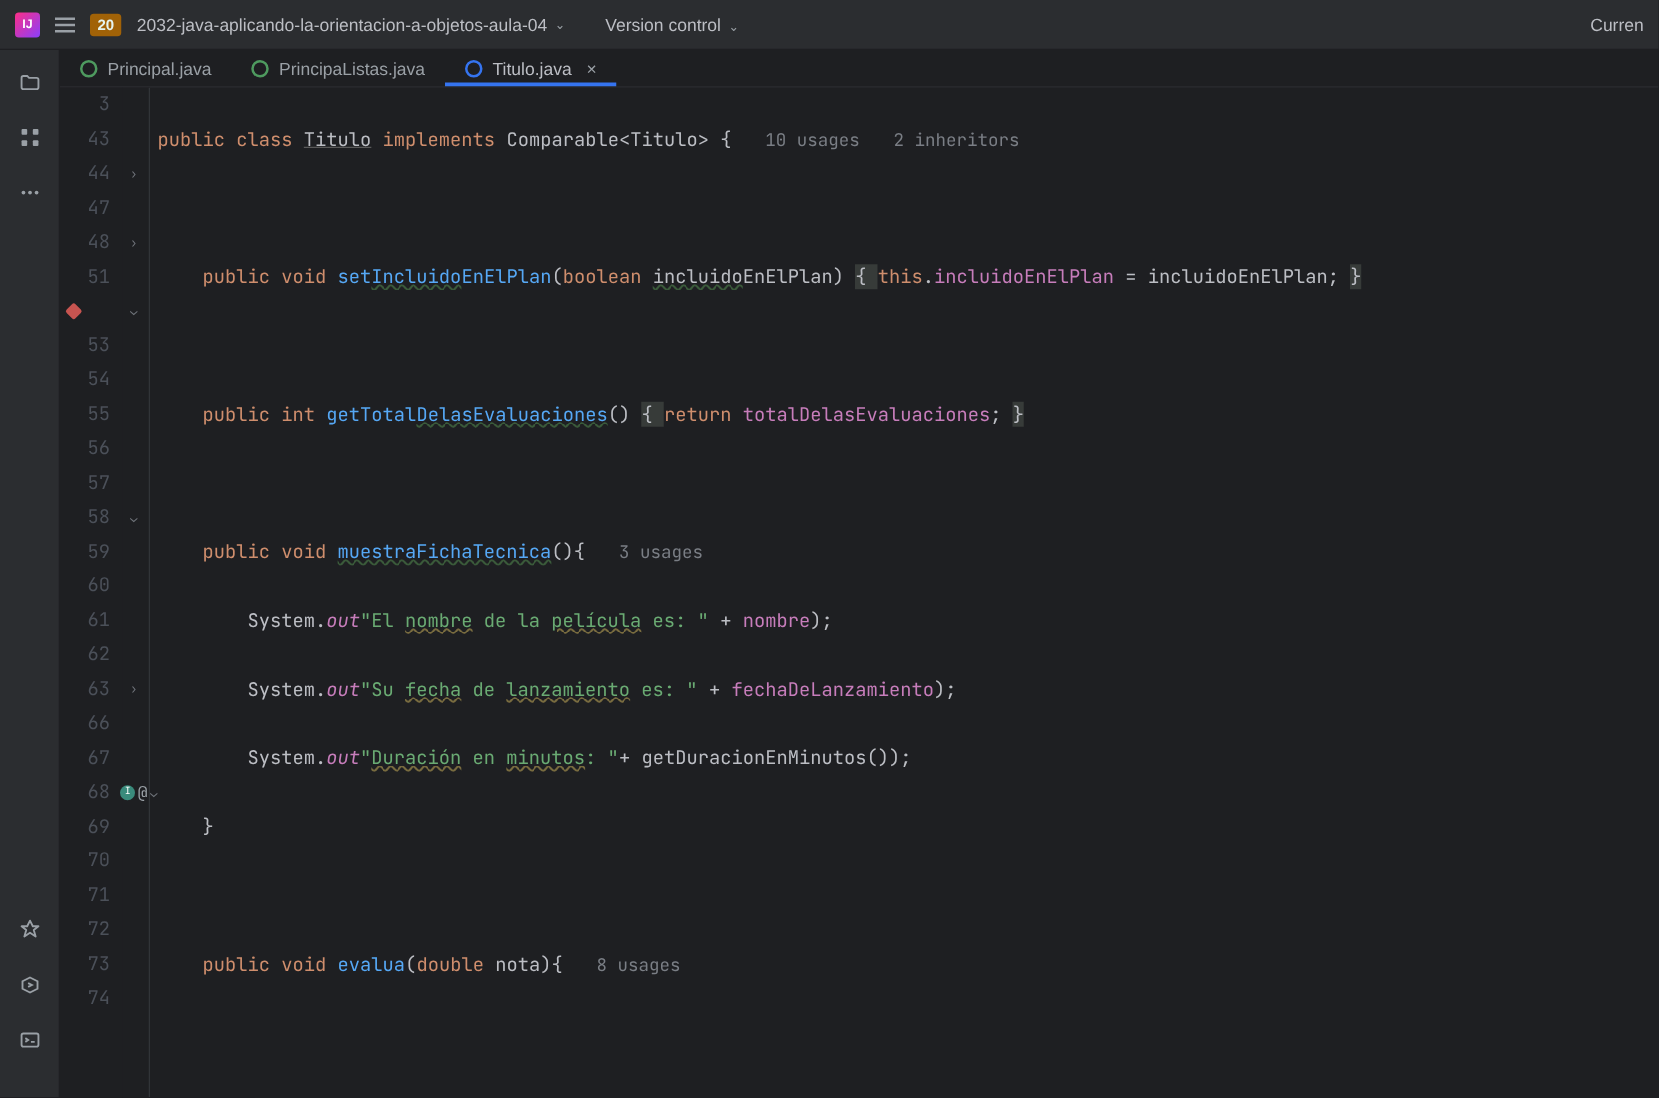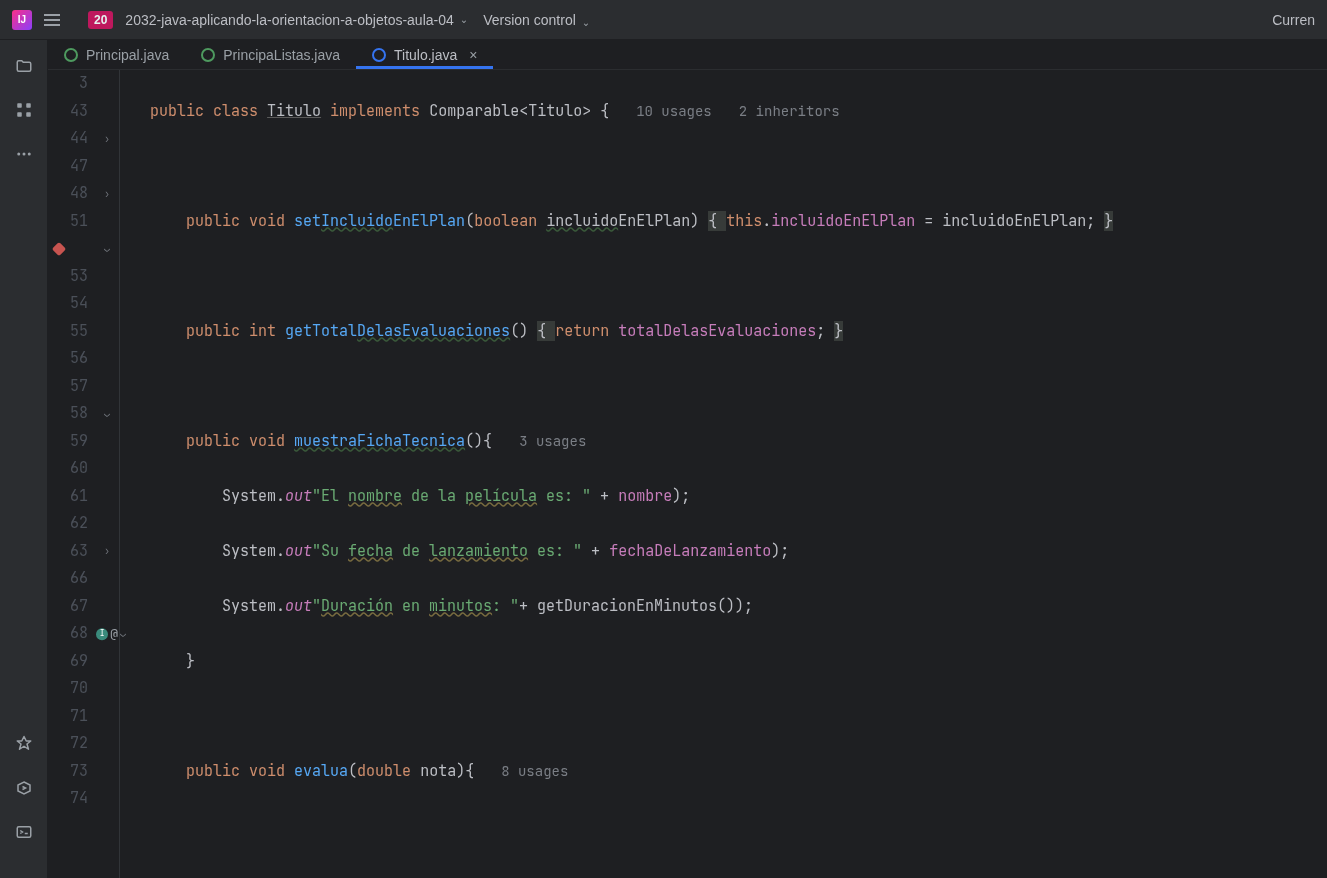--- a/index.html
+++ b/index.html
@@ -25,31 +25,30 @@
     .app-icon {
       width: 20px; height: 20px;
       background: linear-gradient(135deg, #fc2f87, #8a3ffc);
       border-radius: 3px;
       display: flex; align-items: center; justify-content: center;
       font-size: 10px; font-weight: bold; color: #fff;
     }
     .hamburger { display:flex; flex-direction:column; gap:3px; cursor:pointer; }
     .hamburger span { width:16px; height:2px; background:#9aa0a6; }
     .badge {
-      background: #be185d;
+      background: #a16207;
       color: #e5f4f0;
       padding: 2px 6px;
       border-radius: 3px;
       font-size: 12px;
       font-weight: bold;
-      margin-left: 16px;
     }
     .project-name { color: #bcbec4; font-size: 14px; }
     .chevron-down { color: #9aa0a6; font-size: 10px; }
-    .vc-dropdown { margin-left: 3px; color: #bcbec4; font-size: 14px; display:flex; align-items:flex-end; gap:6px; }
+    .vc-dropdown { margin-left: 20px; color: #bcbec4; font-size: 14px; display:flex; align-items:flex-end; gap:6px; }
     .right-actions { margin-left: auto; color: #bcbec4; font-size: 14px; }
     
     
     .main-layout { display: flex; flex: 1; overflow: hidden; }
     
     
     .left-sidebar {
       width: 48px;
       background: #2b2d30;
       border-right: 1px solid #1e1f22;
@@ -119,21 +118,20 @@
     
     .code {
       flex:1;
       font-family: 'JetBrains Mono', 'Consolas', monospace;
       font-size:15px;
       line-height:27.5px;
       color:#bcbec4;
       padding-left:4px;
       white-space:pre;
       overflow:auto;
-      margin-left:24px;
     }
     .code-line { height:27.5px; border-left:2px solid transparent; padding-left:0; }
     
     
     .kw { color:#cf8e6d; }
     .method { color:#56a8f5; }
     .method-u { color:#56a8f5; text-decoration:underline; text-decoration-style:wavy; text-decoration-color:#3a5a3a; }
     .str { color:#6aab73; }
     .str-u { color:#6aab73; text-decoration:underline; text-decoration-style:wavy; text-decoration-color:#786b3f; }
     .field { color:#c77dbb; }

